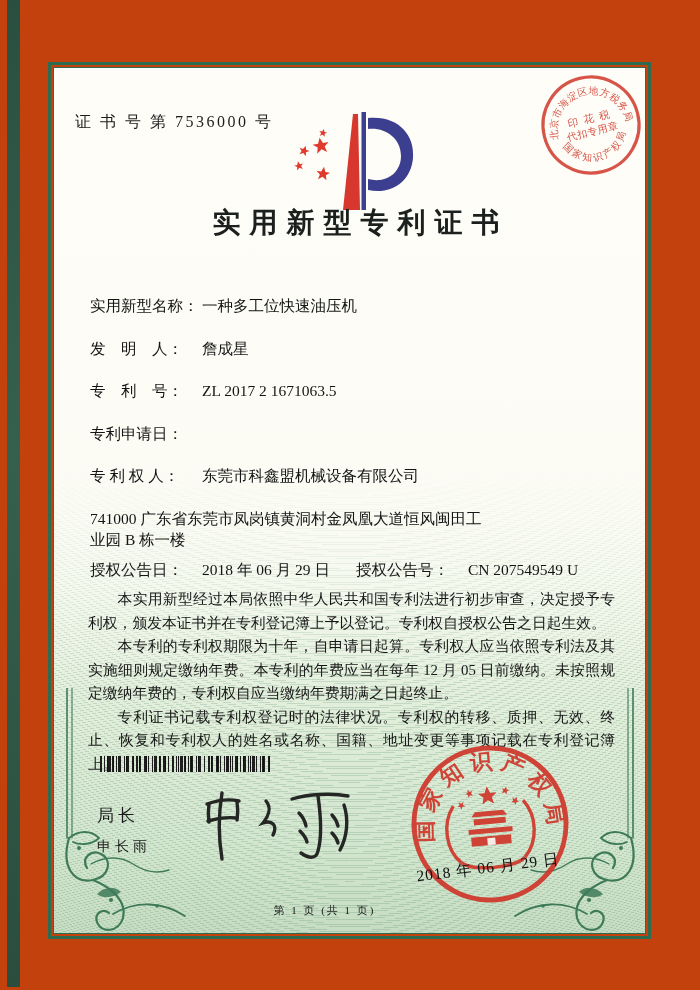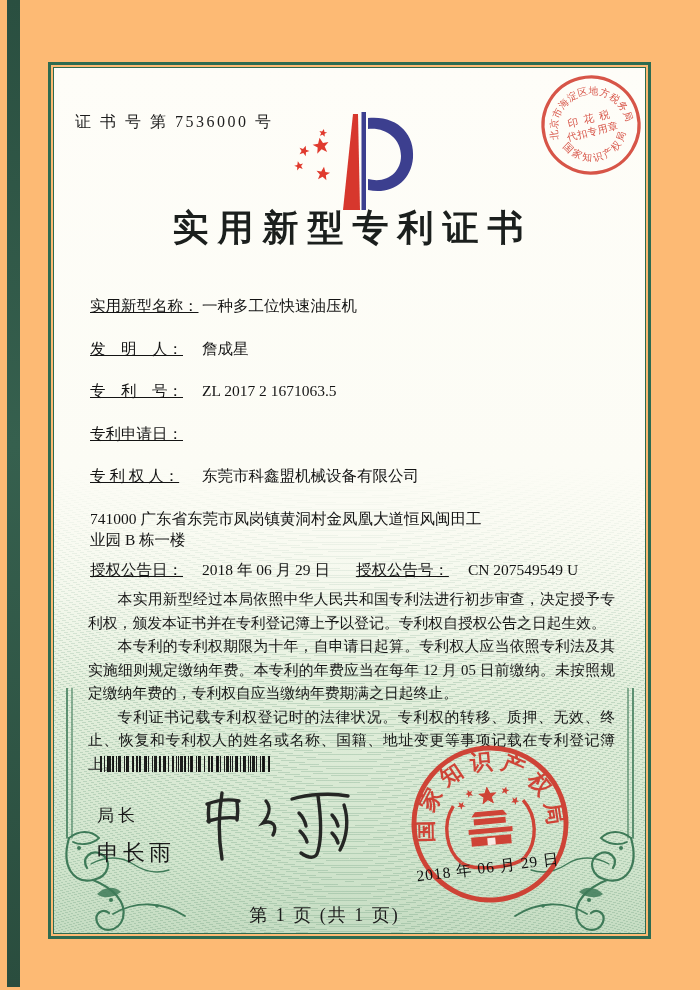--- a/index.html
+++ b/index.html
@@ -2,21 +2,21 @@
 <html><head>
 <meta charset="utf-8">
 <style>
   * { margin:0; padding:0; box-sizing:border-box; }
   html,body { width:700px; height:990px; }
   body {
     position:relative; overflow:hidden;
     background:#ffffff;
     font-family:"Liberation Serif","DejaVu Serif",serif;
   }
-  .page { position:absolute; inset:0; background:#fdba74;padding-left:48px; }
+  .page { position:absolute; inset:0; background:#c2410c;padding-left:48px; }
 
   
   .spine {
     position:absolute; left:7px; top:0; width:13px; height:987px;
     background:linear-gradient(180deg,#2a4f40 0%,#36604e 45%,#2a4d3e 100%);
   }
 
   
   .frame {
     position:absolute; left:48px; top:62px; width:603px; height:877px;
@@ -33,57 +33,57 @@
   }
 
   .abs { position:absolute; }
 
   .cert-no {
     left:75px; top:112px; font-size:16px; letter-spacing:2.5px;
     color:#1d1d1d; white-space:nowrap;
   }
 
   .title {
-    left:48px; top:204px; width:609px; text-align:center;
-    font-size:36px; font-weight:bold; letter-spacing:9px; color:#1b1f1d;
+    left:56px; top:204px; width:609px; text-align:center;
+    font-size:28px; font-weight:bold; letter-spacing:9px; color:#1b1f1d;
     white-space:nowrap;
   }
 
   .fields { left:90px; top:295px; width:527px; color:#141414; }
   .frow { display:flex; font-size:15.5px; line-height:22.5px; margin-bottom:20px; }
-  .flabel { flex:0 0 112px; white-space:nowrap;text-decoration:underline; }
+  .flabel { flex:0 0 112px; white-space:nowrap; }
   .fvalue { flex:1 1 auto; }
   .frow.address { line-height:21px; margin-bottom:9px; }
   .frow.address .fvalue { max-width:402px; }
   .frow.grant .pair2 { margin-left:26px; display:flex; }
 
   .paras { left:88px; top:588px; width:527px; color:#161616; }
   .paras p {
     font-size:14.8px; line-height:23.5px; text-indent:2em; text-align:justify;
   }
 
   .barcode {
     left:100px; top:756px; width:170px; height:16px;
     background-image:
       repeating-linear-gradient(90deg,#1d1d1d 0 1.5px,transparent 1.5px 4px),
       repeating-linear-gradient(90deg,#111 0 1px,transparent 1px 6.5px),
       repeating-linear-gradient(90deg,rgba(10,10,10,.9) 0 2px,transparent 2px 9px);
   }
 
   .signer-title { left:97px; top:804px; font-size:17px; letter-spacing:4px; color:#1a1a1a; }
-  .signer-name  { left:97px; top:838px; font-size:22px; letter-spacing:4px; color:#1a1a1a; }
+  .signer-name  { left:97px; top:838px; font-size:14px; letter-spacing:4px; color:#1a1a1a; }
 
   .seal-date {
     left:416px; top:856px; width:170px; font-size:15.5px; color:#101010;
     letter-spacing:1px; transform:rotate(-7deg); white-space:nowrap;
   }
 
   .footer {
     left:48px; top:903px; width:553px; text-align:center;
-    font-size:18px; color:#1c1c1c; letter-spacing:2px;
+    font-size:11px; color:#1c1c1c; letter-spacing:2px;
   }
 
   svg text { font-family:"Liberation Serif","DejaVu Serif",serif; }
 </style>
 </head>
 <body>
 
 <div class="page">
 
   <div class="spine"></div>

